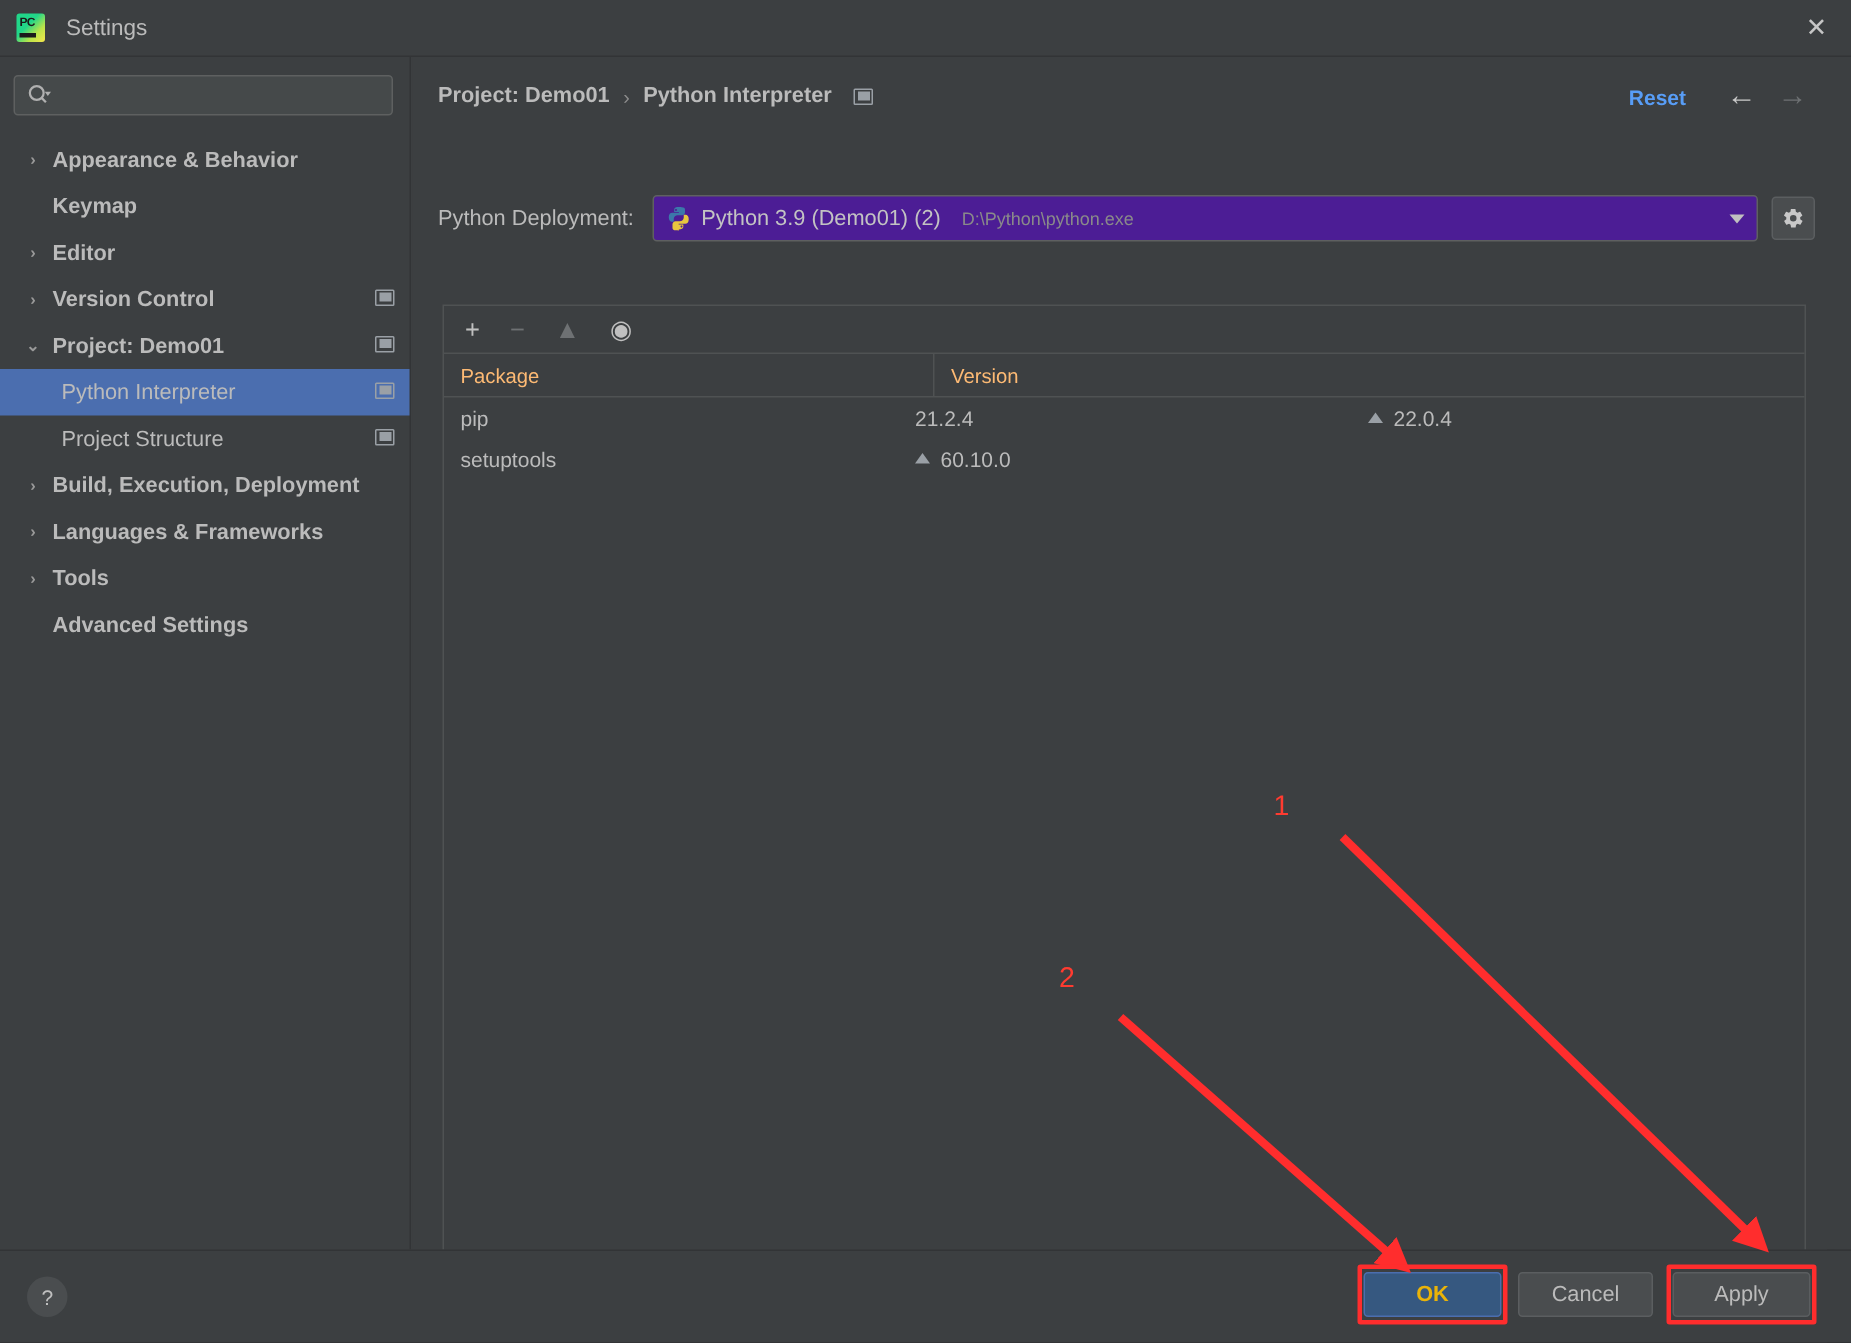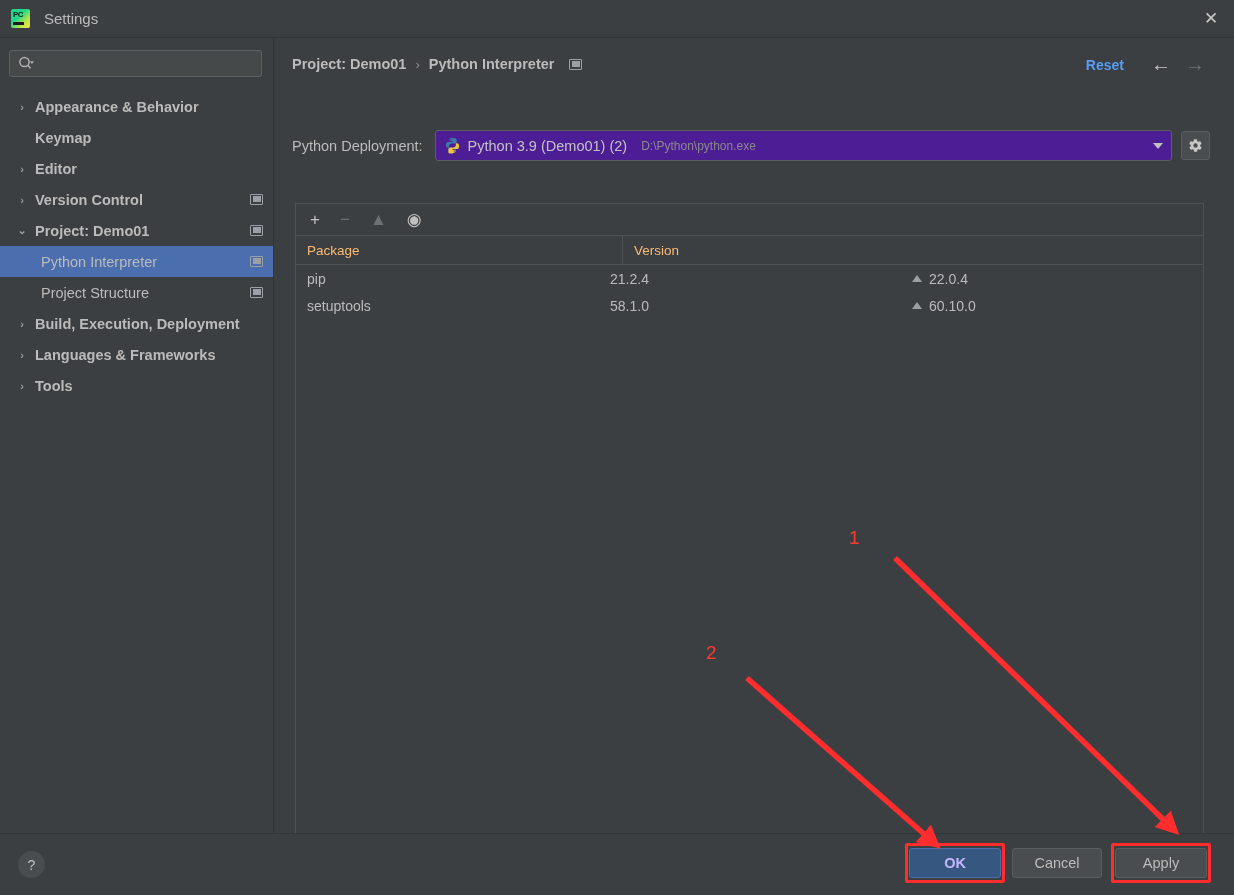--- a/index.html
+++ b/index.html
@@ -176,21 +176,21 @@
     position: absolute; left: 18px; top: 17px; width: 27px; height: 27px;
     border-radius: 50%; background: #4a4d4f;
     display: flex; align-items: center; justify-content: center;
     color: #c0c0c0; font-size: 14px;
   }
   .btn {
     position: absolute; height: 30px; border-radius: 3px;
     display: flex; align-items: center; justify-content: center;
     font-size: 14.5px; border: 1px solid #5b5e60; background: #4a4d4f; color: #bbbbbb;
   }
-  .btn.primary { background: #365880; border-color: #4b6eaf; color: #c4b5fd; font-weight: bold; }
+  .btn.primary { background: #365880; border-color: #4b6eaf; color: #eab308; font-weight: bold; }
   #btn-ok     { left: 909px; top: 848px; width: 92px; }
   #btn-cancel { left: 1012px; top: 848px; width: 90px; }
   #btn-apply  { left: 1115px; top: 848px; width: 92px; }
 
   
   .anno-svg { position: absolute; left: 0; top: 0; width: 1234px; height: 895px; pointer-events: none; }
   .anno-box { position: absolute; border: 3px solid #ff2d2d; border-radius: 2px; }
   #box-ok    { left: 905px;  top: 843px; width: 100px; height: 40px; }
   #box-apply { left: 1111px; top: 843px; width: 100px; height: 40px; }
   .anno-num { position: absolute; color: #ff3b30; font-size: 19px; }
@@ -265,20 +265,24 @@
           <span class="arrow">›</span>
           <span class="label">Build, Execution, Deployment</span>
         </div>
         <div class="tree-row bold">
           <span class="arrow">›</span>
           <span class="label">Languages &amp; Frameworks</span>
         </div>
         <div class="tree-row bold">
           <span class="arrow">›</span>
           <span class="label">Tools</span>
+        </div>
+        <div class="tree-row bold">
+          <span class="arrow spacer">›</span>
+          <span class="label">Advanced Settings</span>
         </div>
       </div>
   </div>
 
   <div class="main">
 
     <div class="breadcrumb">
       <span>Project: Demo01</span>
       <span class="sep">›</span>
       <span>Python Interpreter</span>
@@ -326,21 +330,20 @@
           <div class="pkg-row">
             <div class="cell col-pkg">pip</div>
             <div class="cell col-ver">21.2.4</div>
             <div class="cell col-latest">
               <span class="up-tri"></span>
               <span>22.0.4</span>
             </div>
           </div>
           <div class="pkg-row">
             <div class="cell col-pkg">setuptools</div>
-            <div class="cell col-ver">58.1.0</div>
             <div class="cell col-latest">
               <span class="up-tri"></span>
               <span>60.10.0</span>
             </div>
           </div>
         </div>
     </div>
   </div>
 
   <div class="bottombar">

